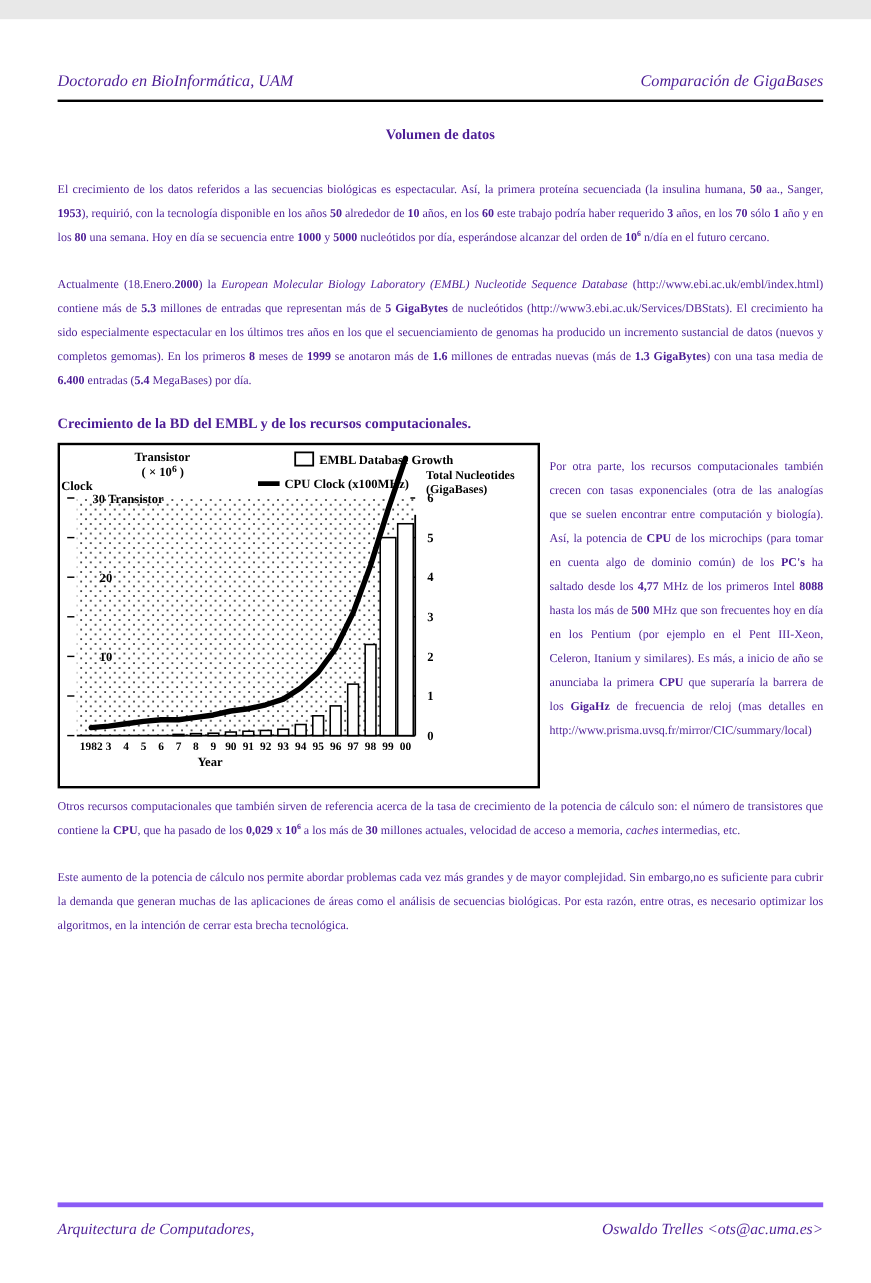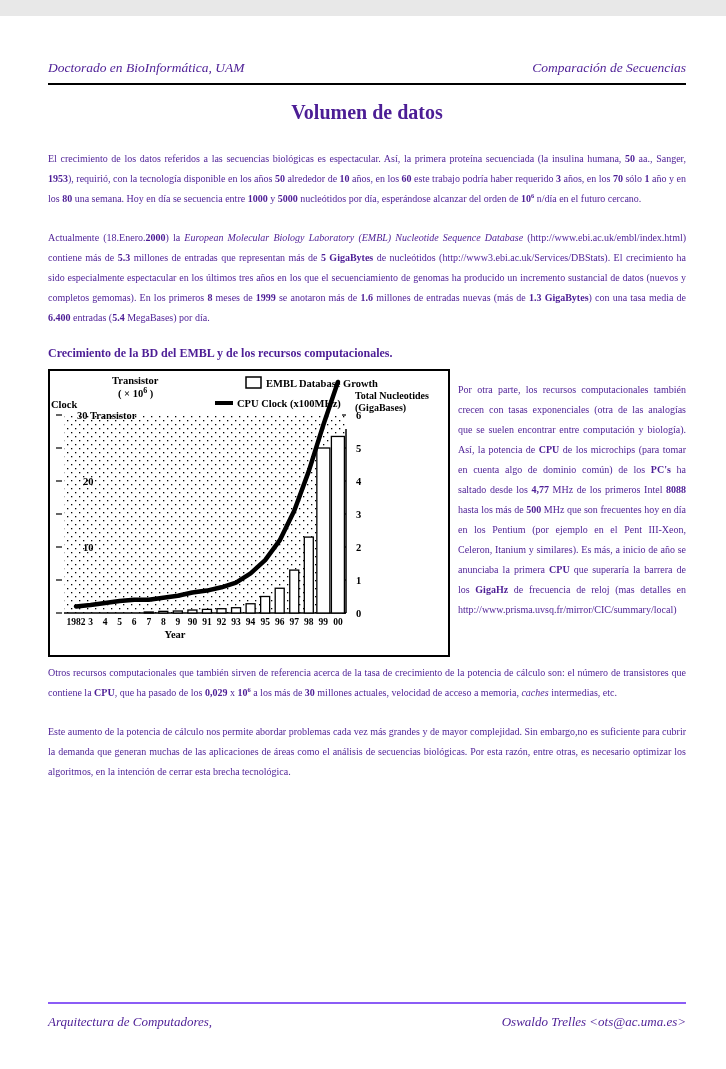--- a/index.html
+++ b/index.html
@@ -13,52 +13,52 @@
     margin:16px auto;
   }
   .content{padding:0 40px 0 48px;}
   .doc-header{
     margin-top:44px;
     display:flex;justify-content:space-between;
     font-style:italic;font-size:13.5px;
     border-bottom:2px solid #000;
     padding-bottom:7px;
   }
-  .doc-title{margin-top:16px;text-align:center;font-weight:bold;font-size:20px;line-height:22px;}
+  .doc-title{margin-top:16px;text-align:center;font-weight:bold;font-size:12px;line-height:22px;}
   p.body-par{margin:19px 0 0;text-align:justify;font-size:10px;line-height:20px;}
   p.first{margin-top:26px;}
   .fig-caption{margin:18px 0 6px;font-size:12px;text-align:left;font-weight:bold;}
   .figure{
     float:left;
     width:398px;height:284px;
     border:2px solid #000;
     margin:2px 8px 6px 0;
     background:#fff;
   }
   .wrap-par{margin-top:4px;}
   .clear{clear:both;}
   sup{font-size:0.65em;vertical-align:super;line-height:0;}
   .doc-footer{
     position:absolute;left:48px;right:40px;top:986px;
-    border-top:2px solid #8b5cf6;
+    border-top:4px solid #8b5cf6;
     padding-top:10px;
     display:flex;justify-content:space-between;
     font-style:italic;font-size:13px;text-align:right;
   }
   svg text{font-family:"Liberation Serif", serif;font-weight:bold;fill:#000;}
 </style>
 </head>
 <body>
 
 <div class="page">
   <div class="content">
 
     <div class="doc-header">
       <span>Doctorado en BioInformática, UAM</span>
-      <span>Comparación de Secuencias</span>
+      <span>Comparación de GigaBases</span>
     </div>
 
     <div class="doc-title">
       <div>Volumen de datos</div>
     </div>
 
     <p class="body-par first"><span>El crecimiento de los datos referidos a las secuencias biológicas es espectacular. Así, la primera proteína secuenciada (la insulina humana, </span><span style="font-weight: bold;">50</span><span> aa., Sanger, </span><span style="font-weight: bold;">1953</span><span>), requirió, con la tecnología disponible en los años </span><span style="font-weight: bold;">50</span><span> alrededor de </span><span style="font-weight: bold;">10</span><span> años, en los </span><span style="font-weight: bold;">60</span><span> este trabajo podría haber requerido </span><span style="font-weight: bold;">3</span><span> años, en los </span><span style="font-weight: bold;">70</span><span> sólo </span><span style="font-weight: bold;">1</span><span> año y en los </span><span style="font-weight: bold;">80</span><span> una semana. Hoy en día se secuencia entre </span><span style="font-weight: bold;">1000</span><span> y </span><span style="font-weight: bold;">5000</span><span> nucleótidos por día, esperándose alcanzar del orden de </span><span style="font-weight: bold;">10</span><sup style="font-weight: bold;">6</sup><span> n/día en el futuro cercano.</span></p>
 
     <p class="body-par"><span>Actualmente (18.Enero.</span><span style="font-weight: bold;">2000</span><span>) la </span><span style="font-style: italic;">European Molecular Biology Laboratory (EMBL) Nucleotide Sequence Database</span><span> (http://www.ebi.ac.uk/embl/index.html) contiene más de </span><span style="font-weight: bold;">5.3</span><span> millones de entradas que representan más de </span><span style="font-weight: bold;">5 GigaBytes</span><span> de nucleótidos (http://www3.ebi.ac.uk/Services/DBStats). El crecimiento ha sido especialmente espectacular en los últimos tres años en los que el secuenciamiento de genomas ha producido un incremento sustancial de datos (nuevos y completos gemomas). En los primeros </span><span style="font-weight: bold;">8</span><span> meses de </span><span style="font-weight: bold;">1999</span><span> se anotaron más de </span><span style="font-weight: bold;">1.6</span><span> millones de entradas nuevas (más de </span><span style="font-weight: bold;">1.3 GigaBytes</span><span>) con una tasa media de </span><span style="font-weight: bold;">6.400</span><span> entradas (</span><span style="font-weight: bold;">5.4</span><span> MegaBases) por día.</span></p>
 

